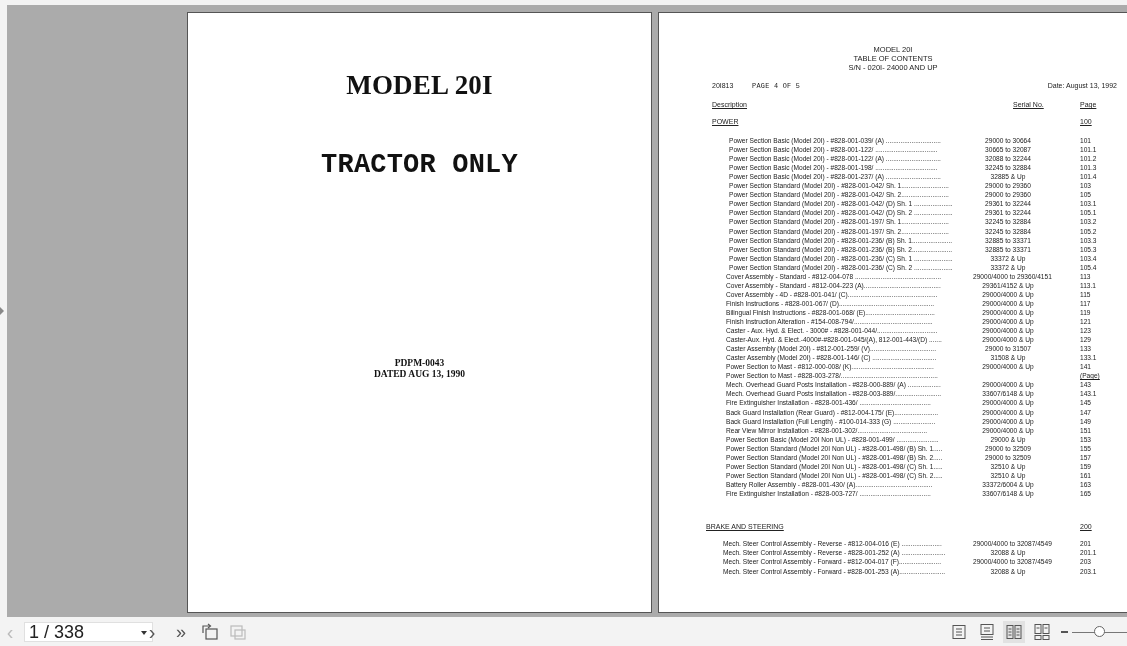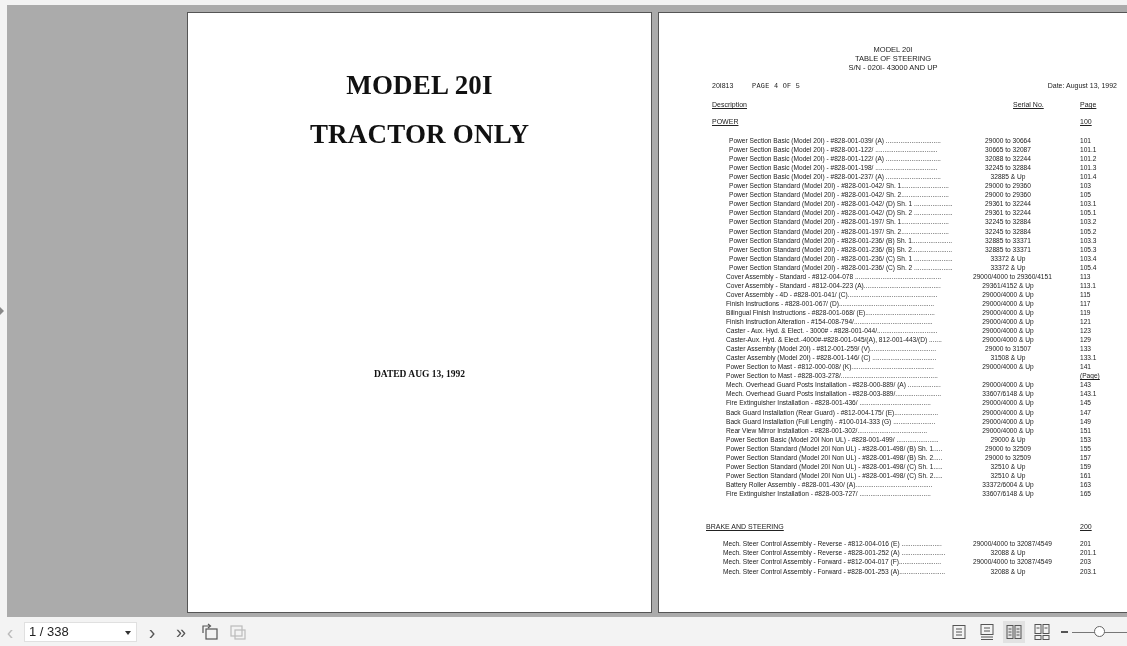--- a/index.html
+++ b/index.html
@@ -22,49 +22,50 @@
   .toc-meta { position:absolute; font-size:7px; }
   .toc-mono { font-family:"Liberation Mono", monospace; font-size:6.8px; letter-spacing:0.3px; }
   .u { text-decoration:underline; }
   .toc-row { position:absolute; font-size:6.6px; line-height:8px; white-space:nowrap; color:#1a1a1a; }
   .toc-row .desc { position:absolute; left:0; }
   .toc-row .serial { position:absolute; text-align:center; width:110px; }
   .toc-row .pg { position:absolute; }
 
   .statusbar { position:absolute; left:0; top:617px; width:1127px; height:29px; background:#f3f3f3; }
   .sb-btn { position:absolute; top:6px; height:18px; display:flex; align-items:center; justify-content:center; color:#555; font-size:16px; cursor:pointer; }
-  .page-select { position:absolute; left:24px; top:5px; width:113px; height:20px; background:#fff; border:1px solid #e0e0e0; box-sizing:border-box; font-size:13px; line-height:18px; color:#222; padding-left:4px; }
+  .page-select { position:absolute; left:24px; top:5px; width:129px; height:20px; background:#fff; border:1px solid #e0e0e0; box-sizing:border-box; font-size:18px; line-height:18px; color:#222; padding-left:4px; }
   .page-select .caret { position:absolute; right:5px; top:8px; width:0; height:0; border-left:3px solid transparent; border-right:3px solid transparent; border-top:4px solid #333; }
   .view-btn { position:absolute; top:4px; width:22px; height:22px; display:flex; align-items:center; justify-content:center; }
   .view-btn.active { background:#e2e2e2; }
   .zoom-track { position:absolute; left:1072px; top:15px; width:55px; height:1px; background:#777; }
   .zoom-minus { position:absolute; left:1061px; top:14px; width:7px; height:2px; background:#555; }
   .zoom-knob { position:absolute; left:1094px; top:9px; width:11px; height:11px; border:1px solid #666; border-radius:50%; background:#fff; box-sizing:border-box; }
 </style>
 </head>
 <body>
 
 <div class="topstrip"></div>
 <div class="leftgutter">
   <div class="arrow"></div>
 </div>
 
 <div class="viewer">
 
   <div class="page page-left">
     <div class="serif cover-title" style="top:56px;">MODEL 20I</div>
-    <div class="serif cover-title" style="top:105px;">TRACTOR ONLY</div>
-    <div class="serif cover-doc" style="top:356px;">DATED AUG 13, 1992</div>
+    <div class="serif cover-title" style="top:136px;font-family:Liberation Mono, monospace;">TRACTOR ONLY</div>
+    <div class="serif cover-doc" style="top:345px;">PDPM-0043</div>
+    <div class="serif cover-doc" style="top:356px;">DATED AUG 13, 1990</div>
   </div>
 
   <div class="page page-right">
     <div class="toc" id="toc">
       <div class="toc-head" style="top:32px;">MODEL 20I</div>
-      <div class="toc-head" style="top:41px;">TABLE OF STEERING</div>
-      <div class="toc-head" style="top:50px;">S/N - 020I- 43000 AND UP</div>
+      <div class="toc-head" style="top:41px;">TABLE OF CONTENTS</div>
+      <div class="toc-head" style="top:50px;">S/N - 020I- 24000 AND UP</div>
 
       <div class="toc-meta" style="left:53px; top:69px;">20I813</div>
       <div class="toc-meta toc-mono" style="left:93px; top:69px;">PAGE 4 OF 5</div>
       <div class="toc-meta" style="right:10px; top:69px;">Date:  August 13, 1992</div>
 
       <div class="toc-meta u" style="left:53px; top:88px;">Description</div>
       <div class="toc-meta u" style="left:354px; top:88px;">Serial No.</div>
       <div class="toc-meta u" style="left:421px; top:88px;">Page</div>
 
       <div id="toc-body">

